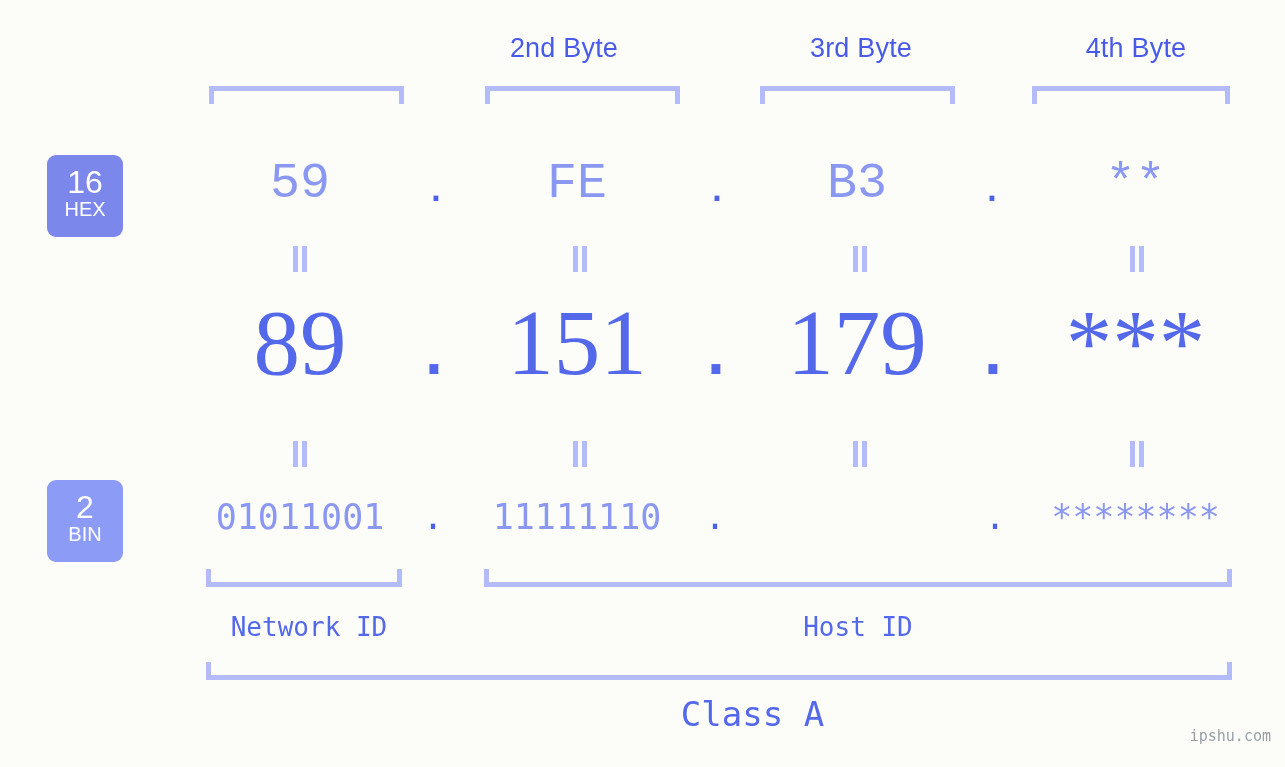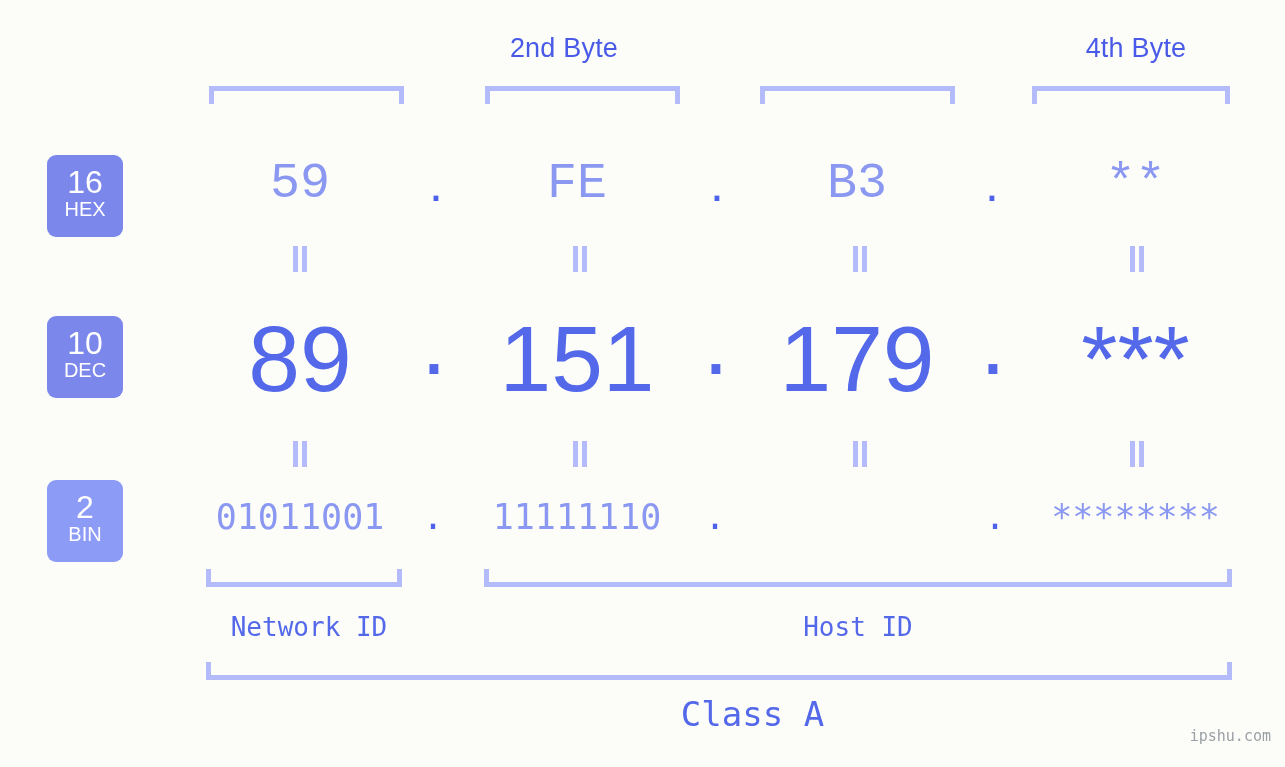--- a/index.html
+++ b/index.html
@@ -95,22 +95,22 @@
     font-size: 50px;
     color: #4d61ea;
     font-family: "Liberation Sans", sans-serif;
     text-align: center;
     width: 30px;
   }
 
   .dec-val {
     font-size: 93px;
     color: #5468ea;
-    font-family: Liberation Sans, sans-serif;
-    top: 313px;
+    font-family: Liberation Serif, serif;
+    top: 296px;
     line-height: 1;
   }
   .dec-dot {
     position: absolute;
     top: 296px;
     font-size: 93px;
     color: #5468ea;
     font-family: "Liberation Sans", sans-serif;
     text-align: center;
     width: 44px;
@@ -180,36 +180,33 @@
     color: #9aa0a6;
     font-family: "DejaVu Sans Mono", monospace;
   }
 </style>
 </head>
 <body>
 
 <div id="canvas">
 
   <div class="byte-header" style="left:434px; width:260px;">2nd Byte</div>
+  <div class="byte-header" style="left:731px; width:260px;">3rd Byte</div>
   <div class="byte-header" style="left:1006px; width:260px;">4th Byte</div>
 
   <div class="bracket-top" style="left:209px; top:86px; width:195px;"></div>
   <div class="bracket-top" style="left:485px; top:86px; width:195px;"></div>
   <div class="bracket-top" style="left:760px; top:86px; width:195px;"></div>
   <div class="bracket-top" style="left:1032px; top:86px; width:198px;"></div>
 
   <div class="base-badge" style="top:155px; height:82px; padding-top:11px; background:#7b87ea;">
     <span class="num">16</span>
     <span class="name">HEX</span>
   </div>
 
-  <div class="base-badge" style="top:316px; height:82px; padding-top:11px; background:#7b87ea;">
-    <span class="num">10</span>
-    <span class="name">DEC</span>
-  </div>
 
   <div class="base-badge" style="top:480px; height:82px; padding-top:11px; background:#8c9bf5;">
     <span class="num">2</span>
     <span class="name">BIN</span>
   </div>
 
   <div class="val hex-val" style="left:176px; width:248px;">59</div>
   <div class="hex-dot" style="left:421px;">.</div>
 
   <div class="val hex-val" style="left:453px; width:248px;">FE</div>

